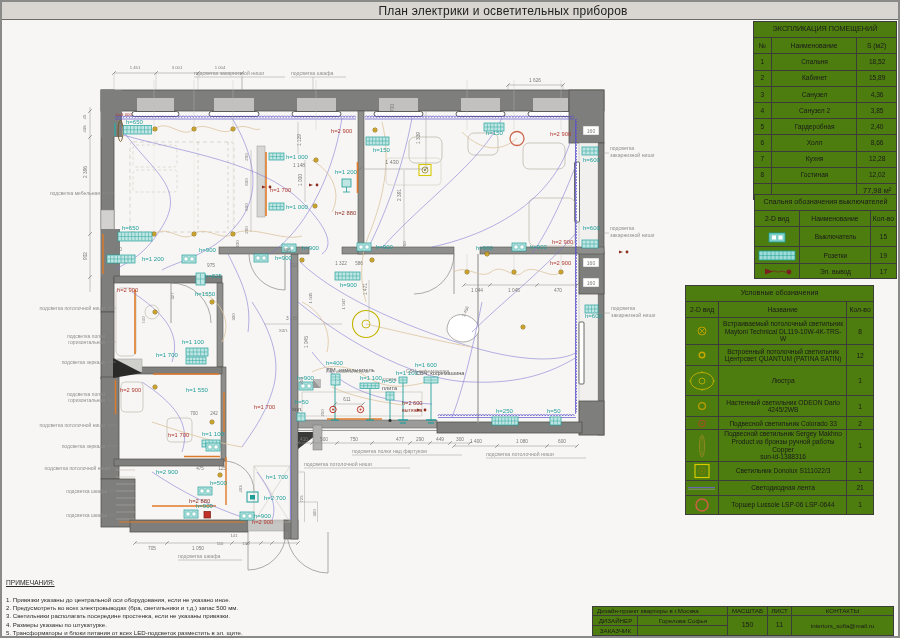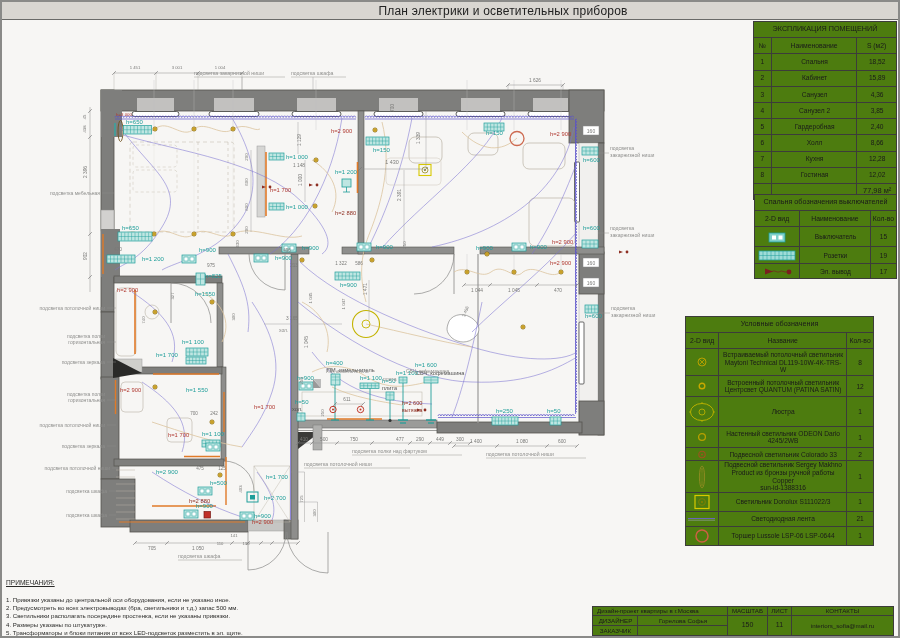--- a/index.html
+++ b/index.html
@@ -756,21 +756,21 @@
               <path d="M8,4.5 L16,7.5 L8,10.5 Z" fill="#7a1f1f"></path>
               <path d="M15,7.5 c3,-2 5,2 8,0 c2,-1.5 4,1 7,0.5" stroke="#7a1f1f" stroke-width="0.7" fill="none"></path>
               <circle cx="32" cy="8" r="2.4" fill="#7a1f1f"></circle>
             </svg>
           </td>
           <td class="l">Эл. вывод</td>
           <td class="c">17</td>
         </tr>
       </tbody>
     </table>
-<table class="t" style="left:683px;top:283px;width:189px;margin-top:31px;">
+<table class="t" style="left:683px;top:283px;width:189px;">
 <tbody>
         <tr>
           <td colspan="3" class="hd" style="height:10px">Условные обозначения</td>
         </tr>
 <tr class="h2">
           <td style="width:31px">2-D вид</td>
           <td style="width:156px">Название</td>
           <td style="width:27px">Кол-во</td>
         </tr>
 <tr style="height:27px">

